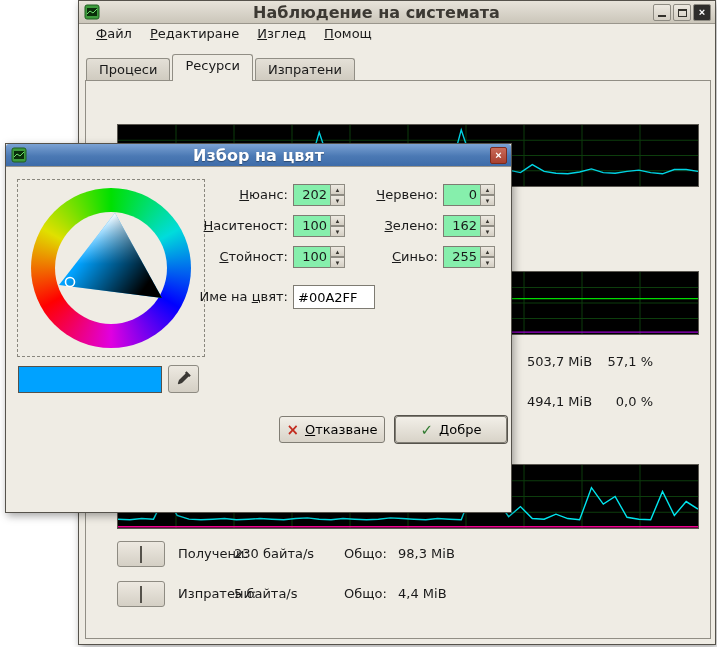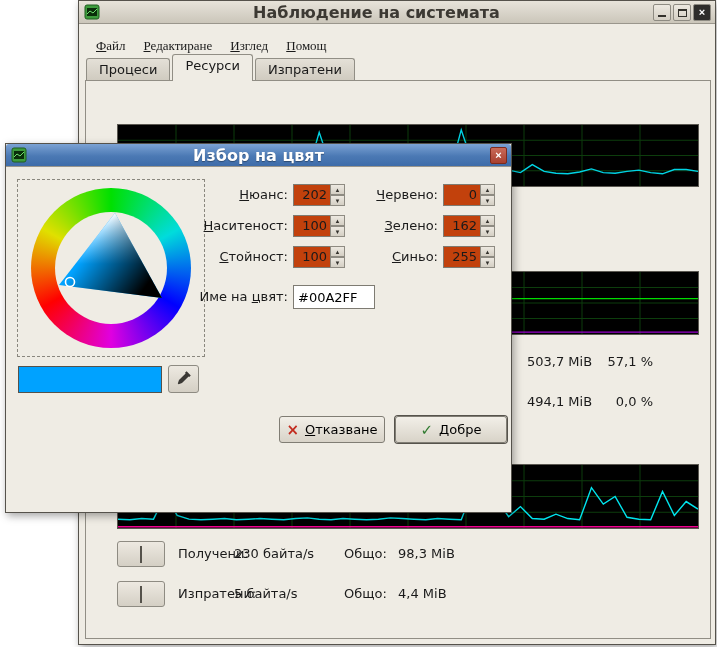--- a/index.html
+++ b/index.html
@@ -20,21 +20,21 @@
   .wbtn { width:18px; height:17px; background:linear-gradient(#EDE9E1,#D4CFC4); border:1px solid #8E8B82;
           border-radius:2px; position:relative; cursor:default; padding:0; }
   .wbtn .glyph-min { position:absolute; left:4px; right:4px; bottom:3px; height:2px; background:#33312C; }
   .wbtn .glyph-max { position:absolute; left:4px; top:4px; width:9px; height:8px; border:1px solid #33312C; border-top-width:2px; }
   .wbtn.close { background:#2E2D2B; color:#fff; font-size:11px; line-height:15px; font-weight:bold; }
   .dlg-close { width:17px; height:17px; background:linear-gradient(#C96A58,#A8402F); border:1px solid #7E2A1C;
                border-radius:2px; color:#fff; font-size:11px; line-height:14px; font-weight:bold; padding:0; }
 
   
   #main-window { left:78px; top:0; width:638px; height:645px; }
-  .menubar { position:absolute; left:0; top:32px; right:0; height:24px; display:flex; align-items:flex-end; padding-left:8px;font-family:Liberation Serif, serif; }
+  .menubar { position:absolute; left:0; top:20px; right:0; height:24px; display:flex; align-items:center; padding-left:8px; }
   .menu-item { padding:3px 9px; cursor:default; }
   .menu-item u, .accel { text-decoration:underline; }
 
   .tabstrip { position:absolute; left:7px; top:53px; display:flex; z-index:5; }
   .tab { position:relative; top:4px; height:22px; padding:3px 12px 0; background:linear-gradient(#E4E0D7,#D0CBC0);
          border:1px solid #918E85; border-bottom:none; border-radius:3px 3px 0 0; margin-right:2px; cursor:default; }
   .tab.active { top:0; height:27px; background:#EFECE4; z-index:6; }
 
   .notebook { position:absolute; left:6px; top:79px; width:626px; height:559px; background:#EFECE4; border:1px solid #918E85; }
   .section-heading { position:absolute; font-weight:bold; }
@@ -54,21 +54,21 @@
   #color-dialog { left:5px; top:143px; width:507px; height:370px; z-index:20; }
 
   .wheel-box { position:absolute; left:11px; top:35px; width:188px; height:178px; border:1px dashed #8A877E; }
   .hue-ring { position:absolute; left:13px; top:8px; width:160px; height:160px; border-radius:50%;
               background:conic-gradient(from 0deg, #00e000, #00dcdc, #0000ff, #e000e0, #ff0000, #e0e000, #00e000); }
   .ring-hole { position:absolute; left:37px; top:32px; width:112px; height:112px; border-radius:50%; background:#EFECE4; }
   .hsv-tri { position:absolute; left:13px; top:8px; }
 
   .fld-label { position:absolute; height:22px; line-height:22px; text-align:right; }
   .spin { position:absolute; width:52px; height:22px; display:flex; }
-  .spin-val { flex:1; background:#c2410c; border:1px solid #7E7B72; border-right:none; text-align:right; padding:2px 3px 0 0; }
+  .spin-val { flex:1; background:#86efac; border:1px solid #7E7B72; border-right:none; text-align:right; padding:2px 3px 0 0; }
   .steppers { width:15px; display:flex; flex-direction:column; }
   .stepbtn { flex:1; background:linear-gradient(#EDE9E1,#D4CFC4); border:1px solid #8E8B82; font-size:6px;
              line-height:8px; text-align:center; color:#33312C; padding:0; }
   .text-entry { position:absolute; background:#fff; border:1px solid #7E7B72; font-family:"DejaVu Sans",sans-serif;
                 font-size:13px; padding:6px 4px; }
 
   .preview-swatch { position:absolute; left:12px; top:222px; width:144px; height:27px; border:1px solid #55524B; }
   .dropper-btn { position:absolute; left:162px; top:221px; width:31px; height:28px; background:linear-gradient(#EDE9E1,#D4CFC4);
                  border:1px solid #8E8B82; border-radius:3px; padding:2px; }
 

